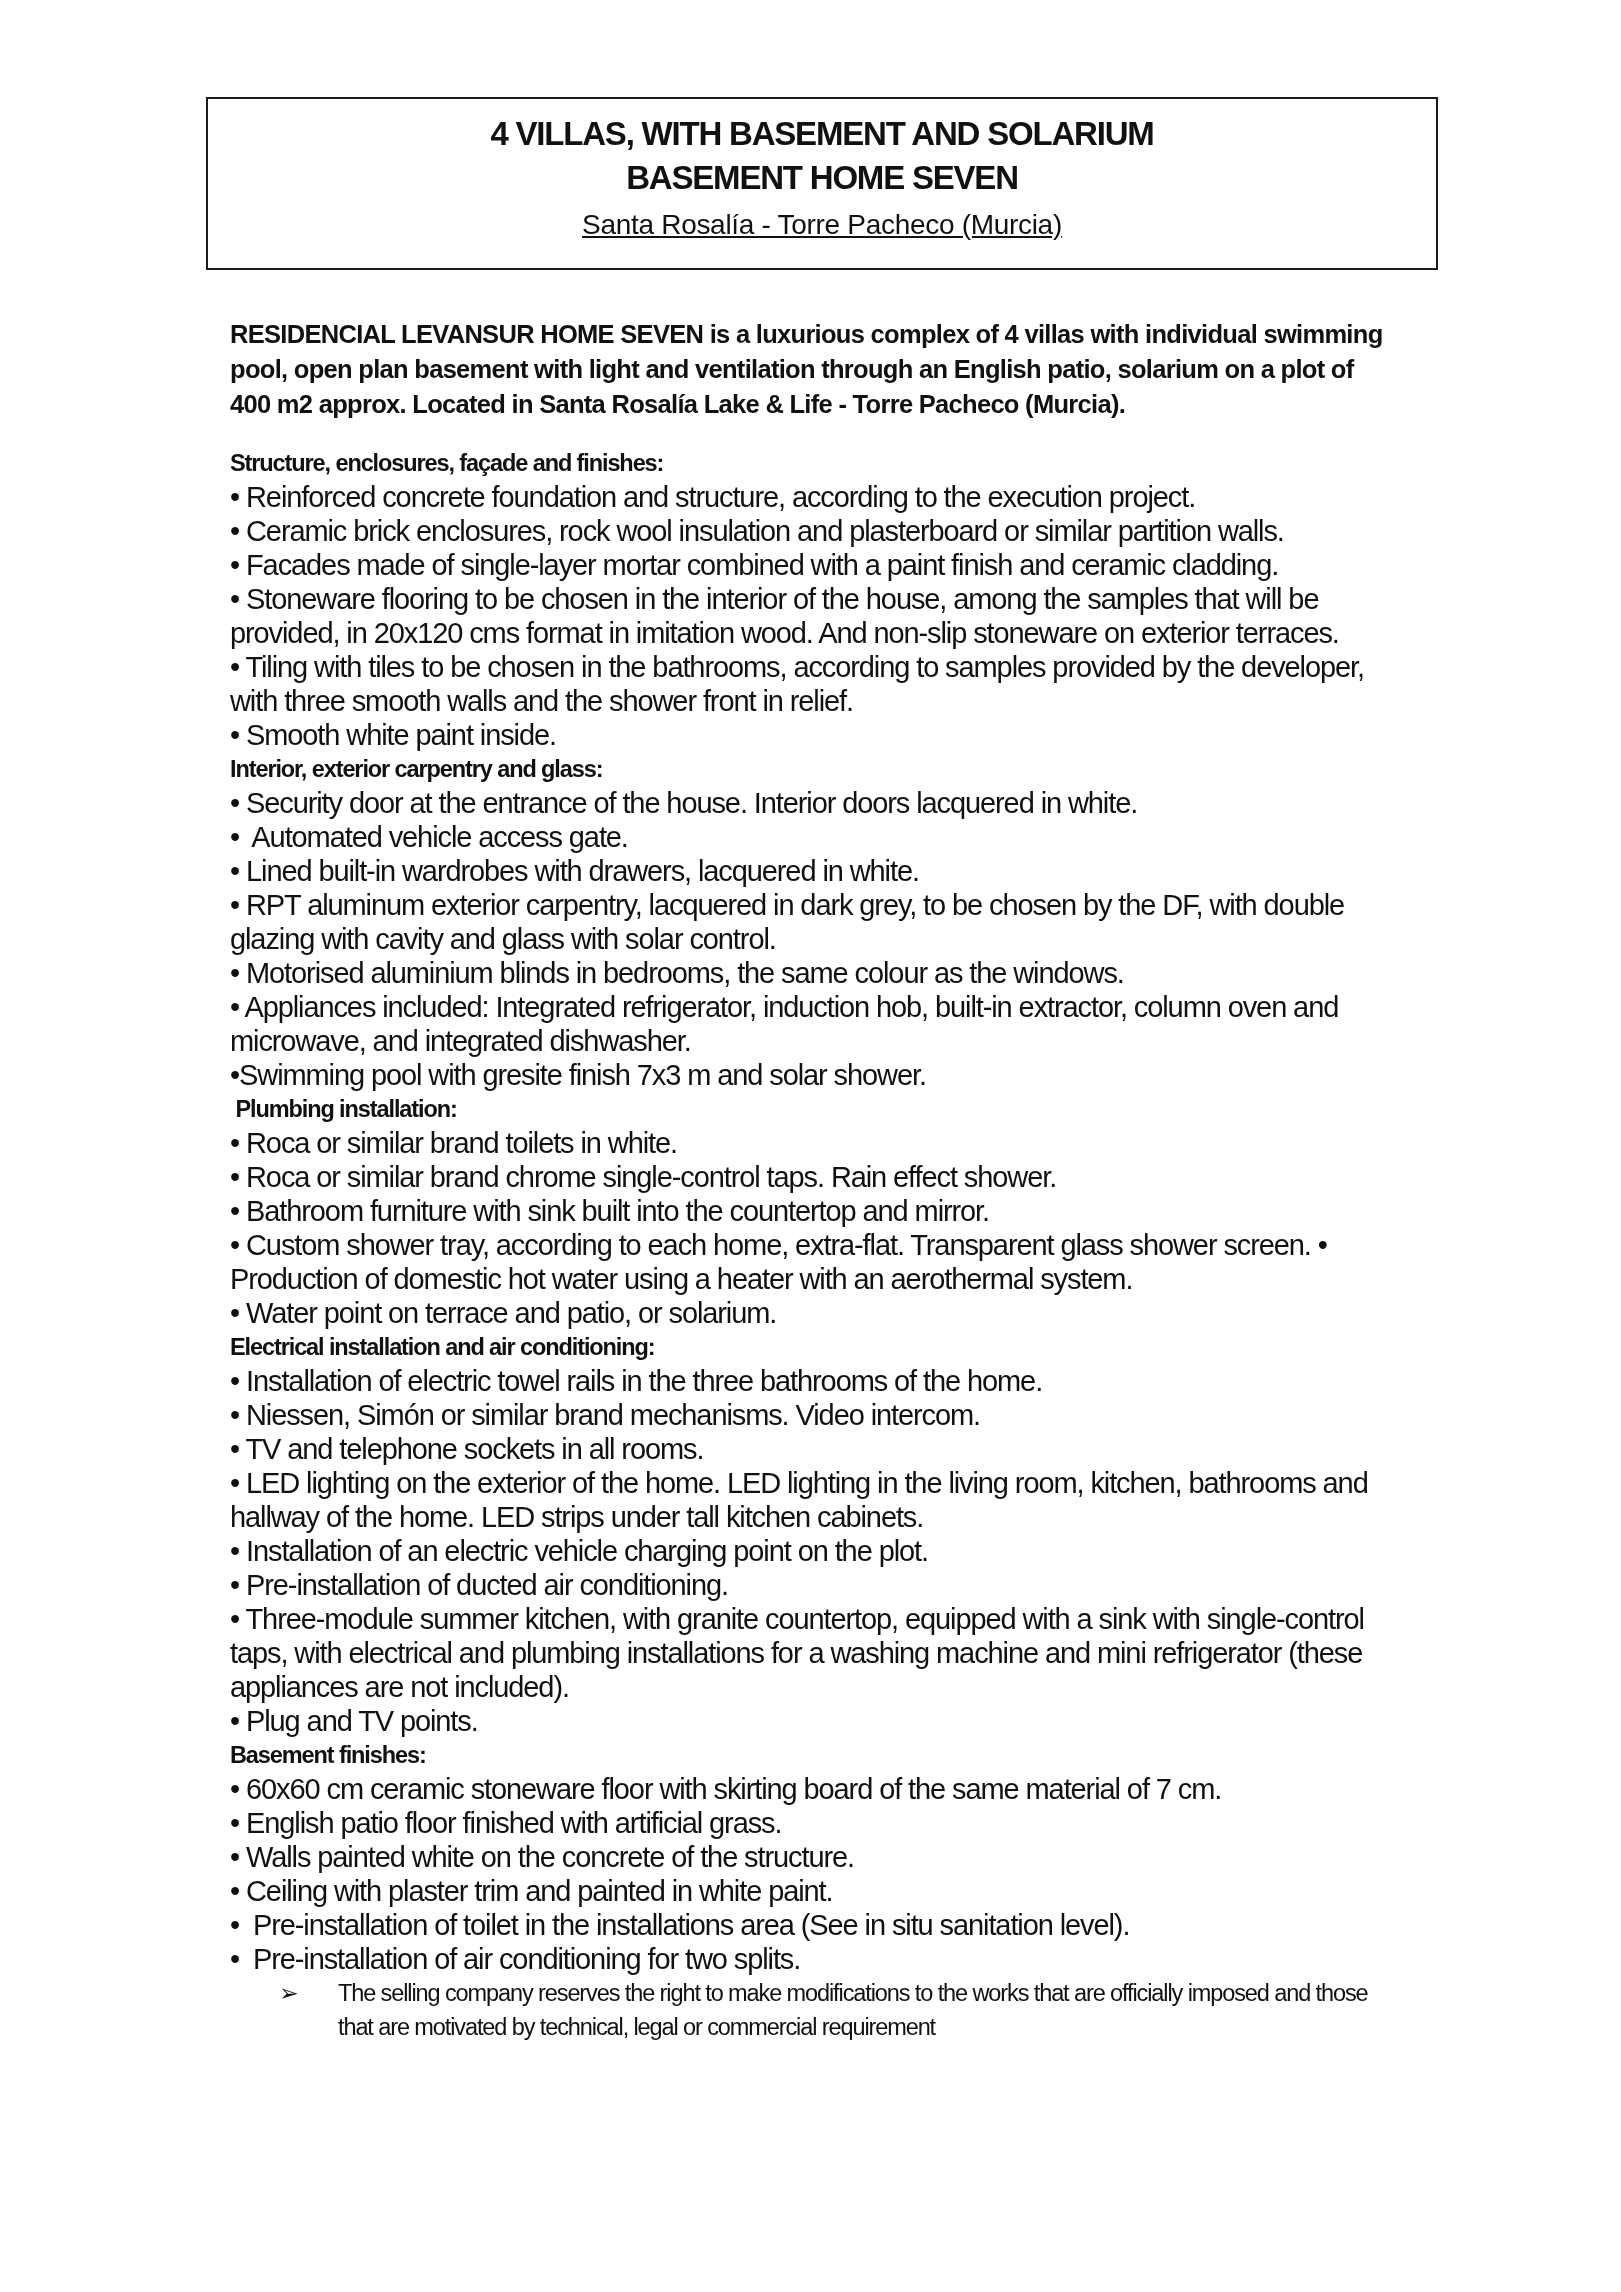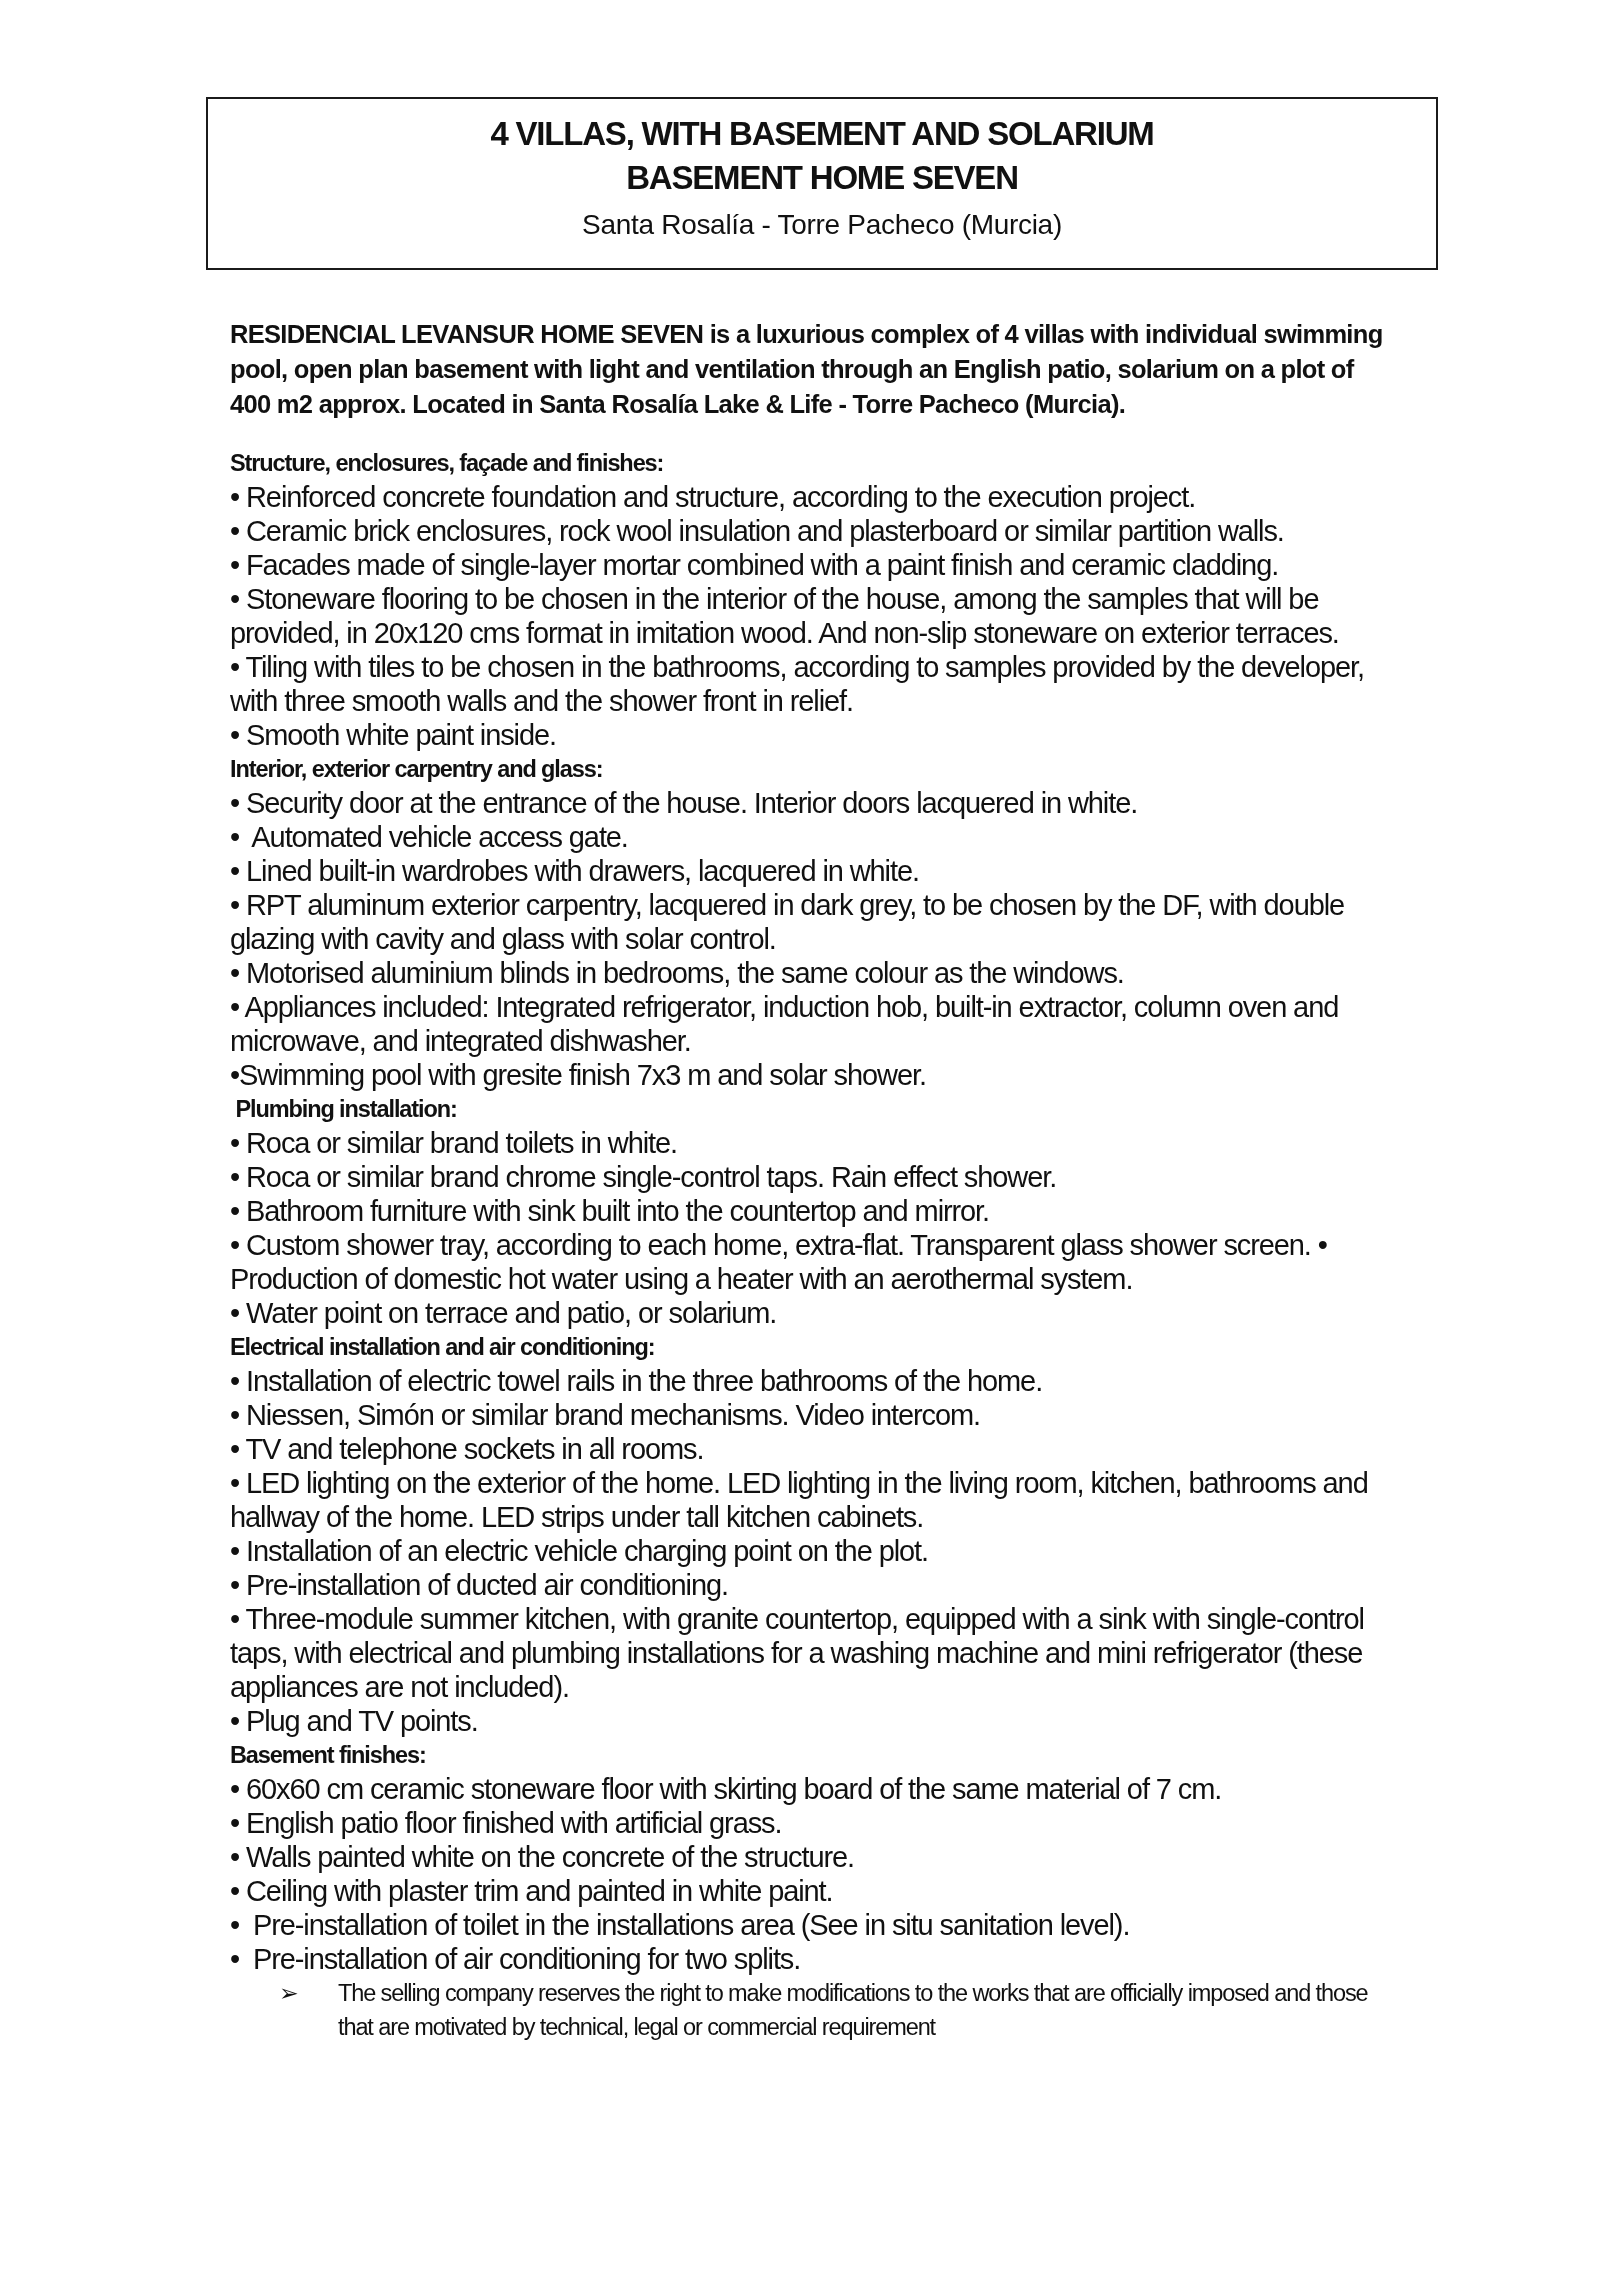--- a/index.html
+++ b/index.html
@@ -28,20 +28,21 @@
     line-height: 44px;
     letter-spacing: -1.2px;
     white-space: pre-wrap;
   }
   .subtitle-line {
     font-size: 28px;
     line-height: 41px;
     margin-top: 3.9px;
     letter-spacing: -0.3px;
     white-space: pre-wrap;
+    text-decoration: underline;
   }
 
   .content {
     position: absolute;
     left: 230px; top: 317px;
     width: 1168px;
   }
   .intro {
     font-weight: 700;
     font-size: 25.5px;

